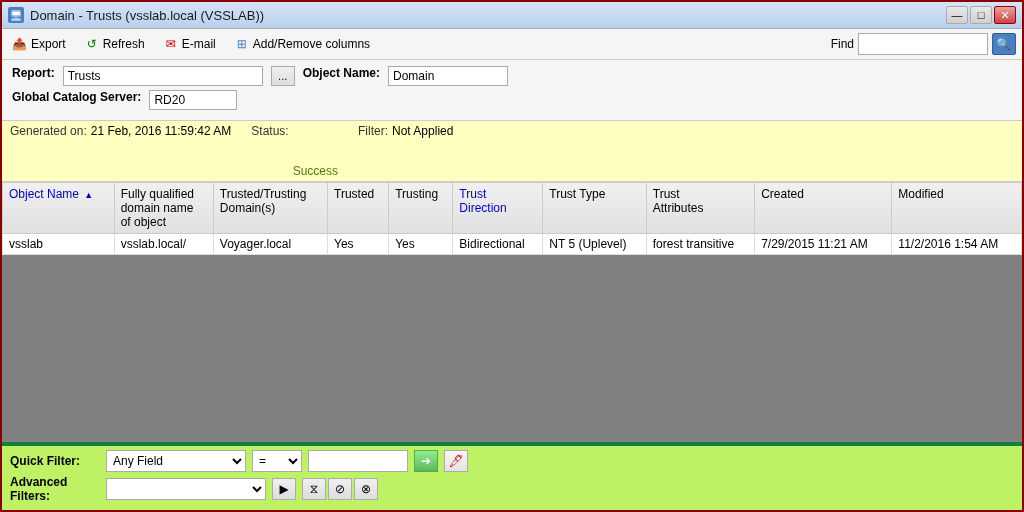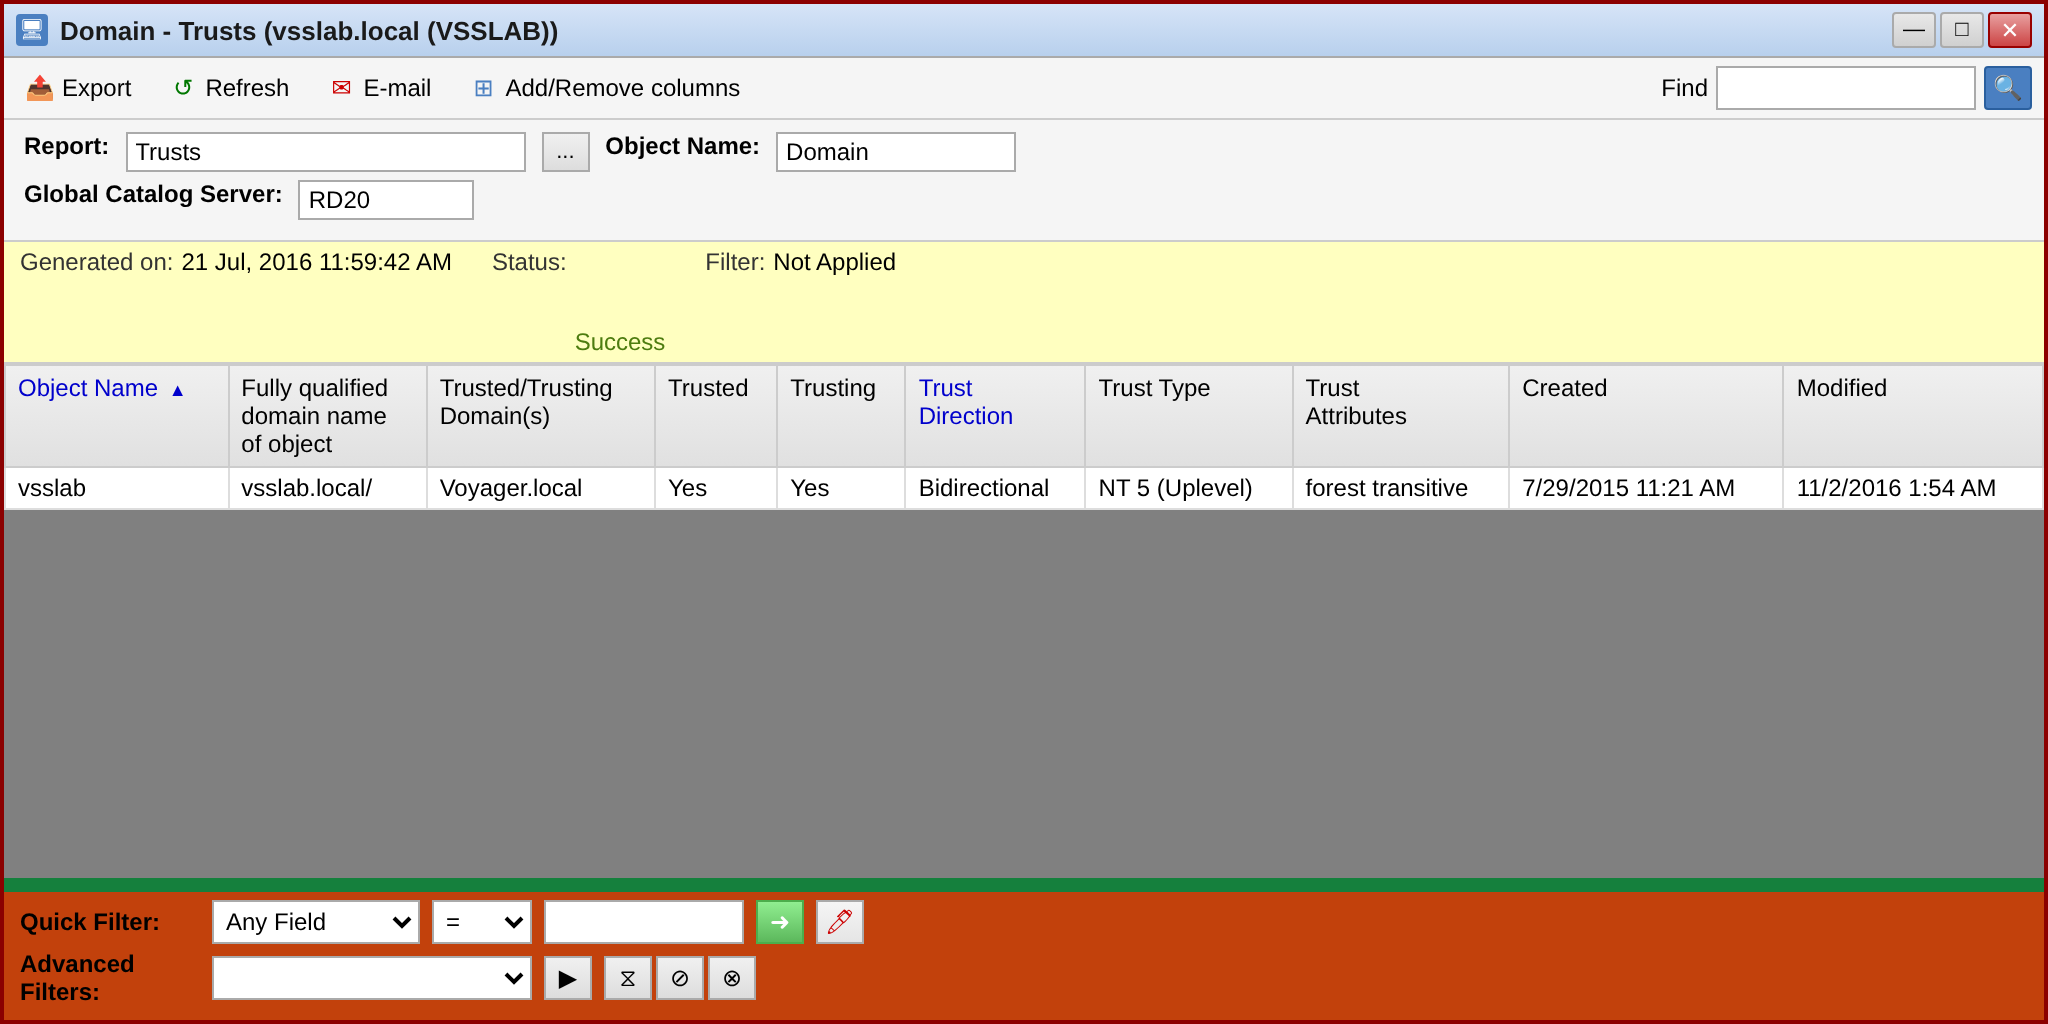--- a/index.html
+++ b/index.html
@@ -35,21 +35,21 @@
       width: 16px;
       height: 16px;
       background: #4a7fc1;
       border-radius: 2px;
       display: flex; align-items: center; justify-content: center;
       color: white; font-size: 10px;
     }
 
     .title-bar-text {
       font-size: 13px;
-      font-weight: bold;
+      font-weight: normal;
       color: #1a1a1a;
     }
 
     .title-bar-buttons {
       display: flex;
       gap: 2px;
     }
 
     .tb-btn {
       width: 22px;
@@ -208,22 +208,22 @@
       padding: 3px 6px;
       font-size: 12px;
       background: white;
       vertical-align: top;
       white-space: nowrap;
     }
 
     .sort-arrow { font-size: 9px; margin-left: 2px; }
 
     .bottom-bar {
-      background: #c2410c;
-      border-top: 7px solid #15803d;
+      background: #bef264;
+      border-top: 4px solid #15803d;
       padding: 4px 8px;
     }
 
     .filter-row {
       display: flex;
       align-items: center;
       gap: 6px;
       margin-bottom: 3px;
     }
 
@@ -324,21 +324,21 @@
     </div>
     <div class="form-row">
       <span class="form-label">Global Catalog Server:</span>
       <input class="form-input" style="width: 88px;" type="text" value="RD20">
     </div>
   </div>
 
   <div class="status-bar-info">
     <div class="status-item">
       <span class="status-key">Generated on:</span>
-      <span class="status-val">21 Jul, 2016 11:59:42 AM</span>
+      <span class="status-val">21 Feb, 2016 11:59:42 AM</span>
     </div>
     <div class="status-item">
       <span class="status-key">Status:</span>
       <span class="status-success">Success</span>
     </div>
     <div class="status-item">
       <span class="status-key">Filter:</span>
       <span class="status-val">Not Applied</span>
     </div>
   </div>
@@ -374,21 +374,21 @@
           <td>7/29/2015 11:21 AM</td>
           <td>11/2/2016 1:54 AM</td>
         </tr>
       </tbody>
     </table>
   </div>
 
   <div class="bottom-bar">
     <div class="filter-row">
       <span class="filter-label">Quick Filter:</span>
-      <select class="filter-select" style="width:104px;">
+      <select class="filter-select" style="width:140px;">
         <option>Any Field</option>
       </select>
       <select class="filter-select" style="width:50px;">
         <option>=</option>
       </select>
       <input class="filter-input" type="text" value="" style="">
       <button class="filter-btn green-btn">
         <span>➜</span>
       </button>
       <button class="filter-btn red-btn">

